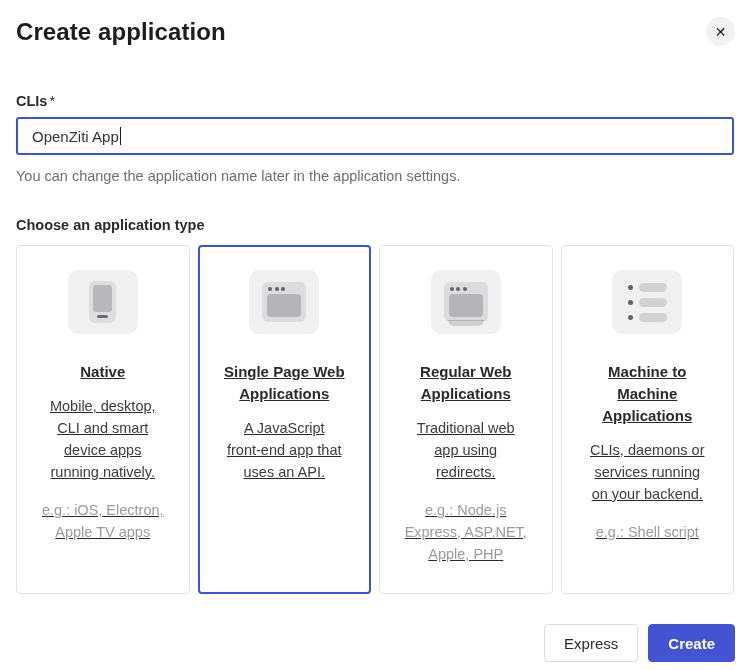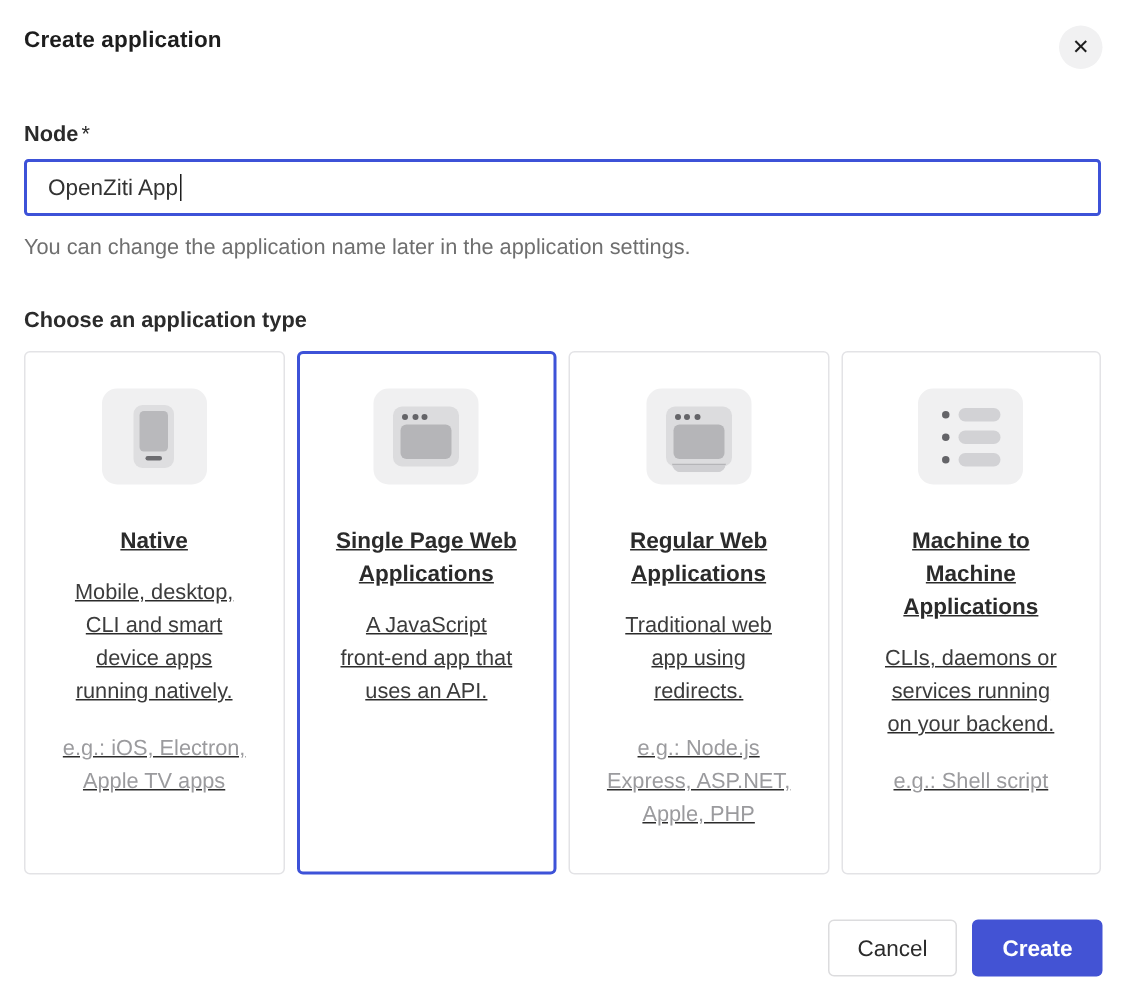--- a/index.html
+++ b/index.html
@@ -6,21 +6,21 @@
   html, body { width: 749px; height: 670px; background: #ffffff; overflow: hidden; }
   body {
     font-family: "Liberation Sans", "DejaVu Sans", sans-serif;
     color: #2b2b2b;
     position: relative;
     padding: 18px 15px 0 16px;
   }
 
   
   .dlg-title {
-    font-size: 15px;
+    font-size: 24px;
     font-weight: 700;
     color: #1d1d1d;
     letter-spacing: .1px;
   }
   .close-btn {
     position: absolute;
     top: 17px; right: 14px;
     width: 29px; height: 29px;
     border-radius: 50%;
     background: #f1f1f2;
@@ -201,21 +201,21 @@
 </style>
 </head>
 <body>
 
 <h1 class="dlg-title">Create application</h1>
 <button class="close-btn">
   <span>✕</span>
 </button>
 
 <div class="field-label">
-  <span>Node</span><span class="req">*</span>
+  <span>CLIs</span><span class="req">*</span>
 </div>
 <div class="name-input">
   <span>OpenZiti App</span>
     <span class="caret"></span>
 </div>
 <div class="help-text">You can change the application name later in the application settings.</div>
 
 <div class="type-label">Choose an application type</div>
 
 <div class="cards">
@@ -298,15 +298,15 @@
 Applications</div>
     <div class="card-desc">CLIs, daemons or
 services running
 on your backend.</div>
     <div class="card-example">e.g.: Shell script</div>
   </div>
 
 </div>
 
 <div class="footer">
-  <button class="btn btn-cancel">Cancel</button>
+  <button class="btn btn-cancel">Express</button>
   <button class="btn btn-create">Create</button>
 </div>
 
 </body></html>

